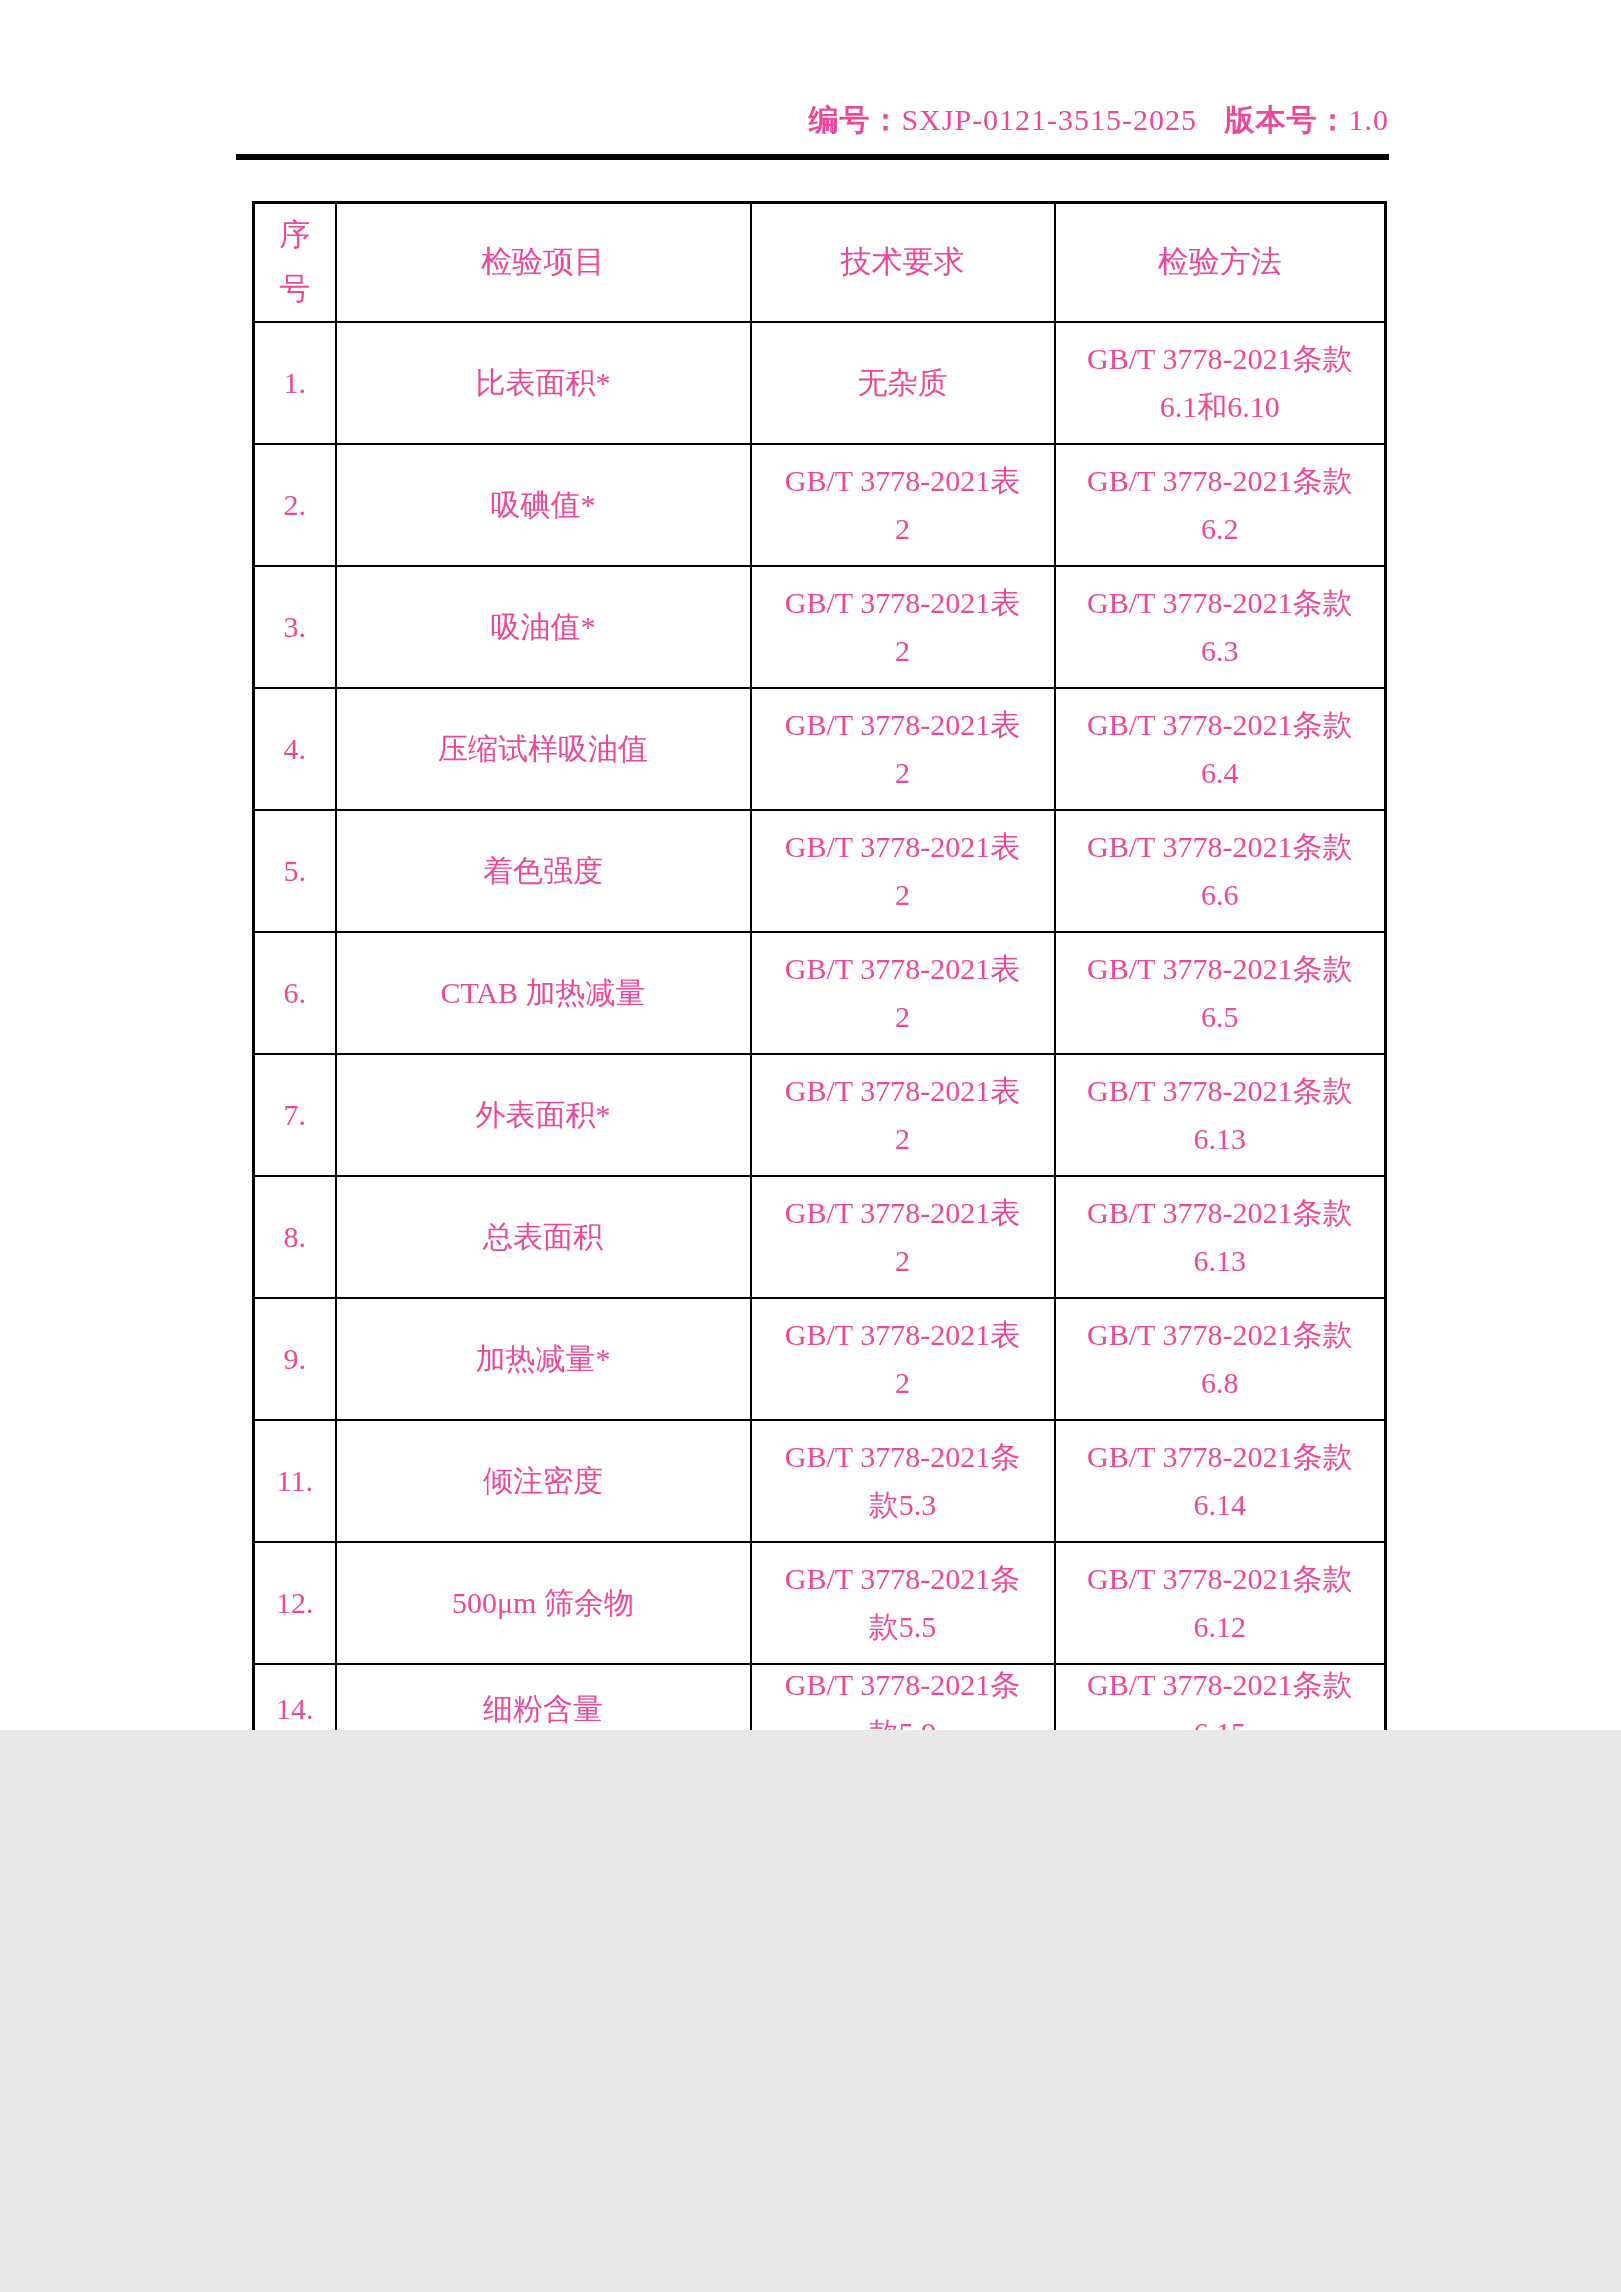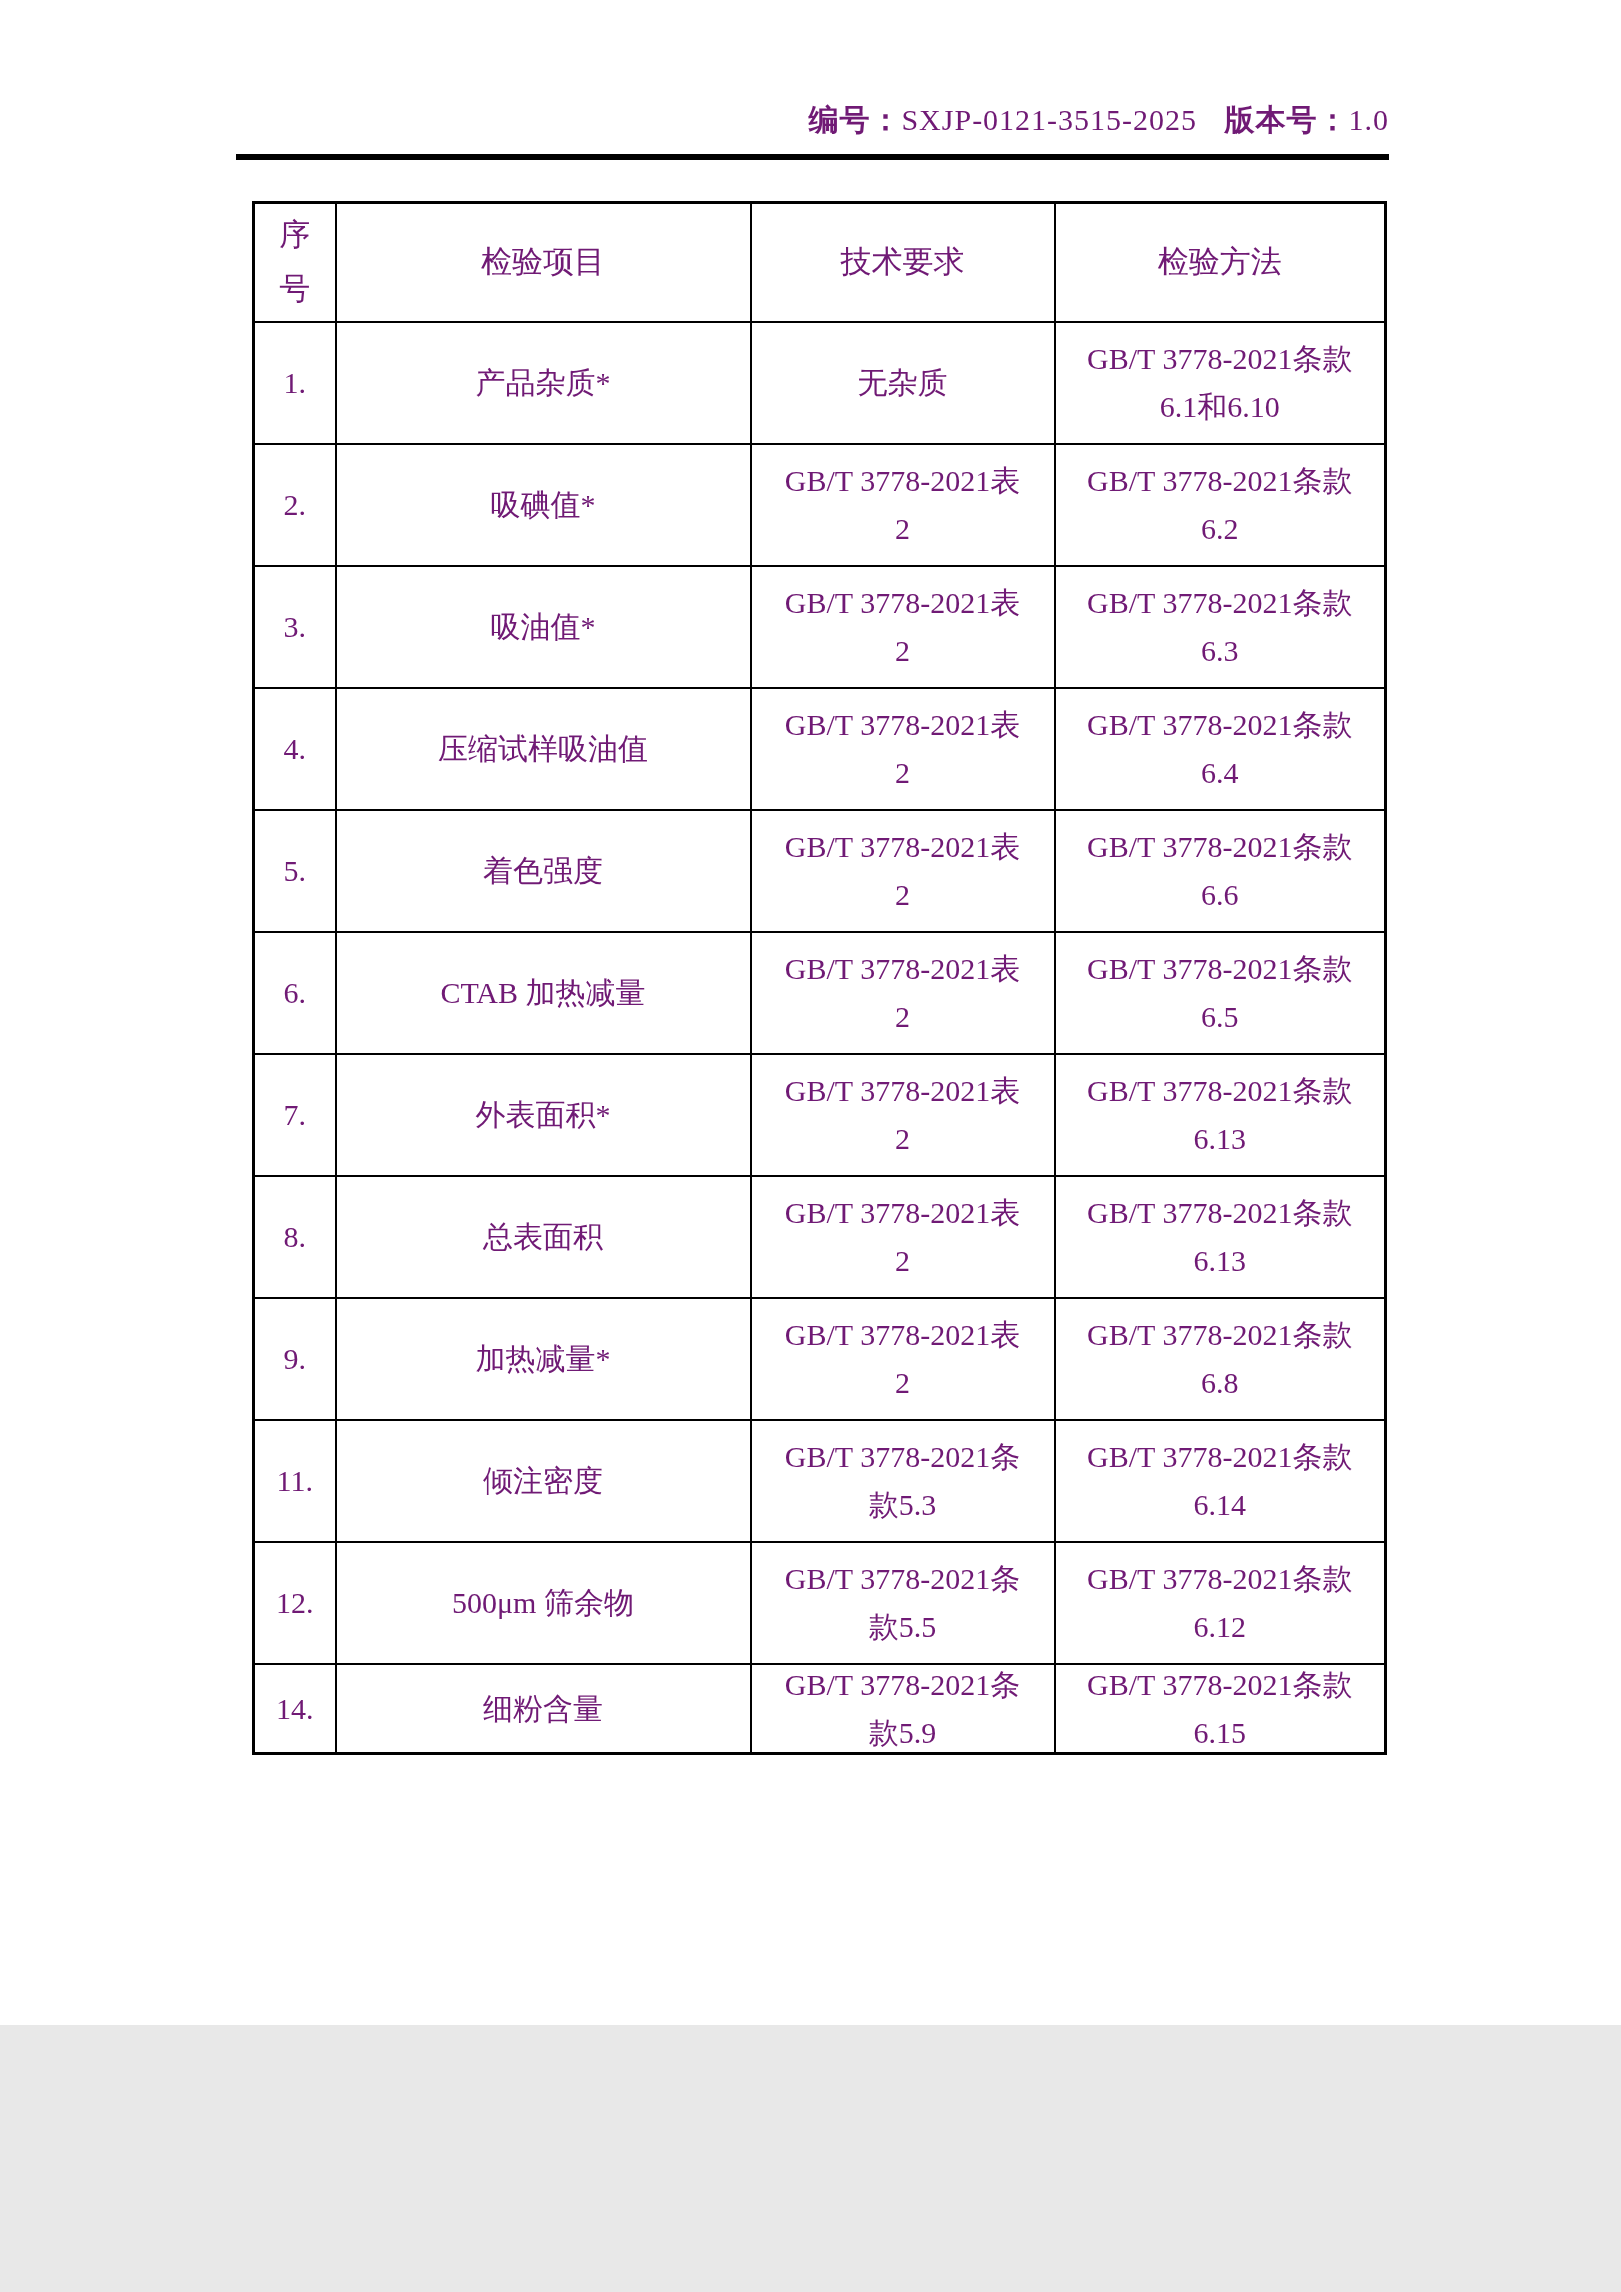--- a/index.html
+++ b/index.html
@@ -1,21 +1,21 @@
 <!DOCTYPE html>
 <html><head>
 <meta charset="utf-8">
 <style>
   html,body{margin:0;padding:0;background:#e8e8e8;}
   .page{
     position:relative;
-    width:1621px;height:2025px;
+    width:1621px;height:1730px;
     background:#ffffff;
     font-family:"Liberation Serif","DejaVu Serif",serif;
-    color:#701a75;
+    color:#ec4899;
     margin:0 auto;
     overflow:hidden;
   }
   .doc-header{
     position:absolute;
     top:100px;right:232px;
     font-size:30px;
     letter-spacing:1px;
     white-space:nowrap;
   }
@@ -92,21 +92,21 @@
         <th>技术要求</th>
         <th>检验方法</th>
       </tr>
     </thead>
     <tbody id="table-body">
         <tr class="body-row">
     <td>
             <div class="line">1.</div>
           </td>
     <td>
-            <div class="line">产品杂质*</div>
+            <div class="line">比表面积*</div>
           </td>
     <td>
       <div class="line">无杂质</div>
 
     </td>
     <td>
       <div class="line">GB/T 3778-2021条款</div>
       <div class="line">6.1和6.10</div>
     </td>
   </tr>

